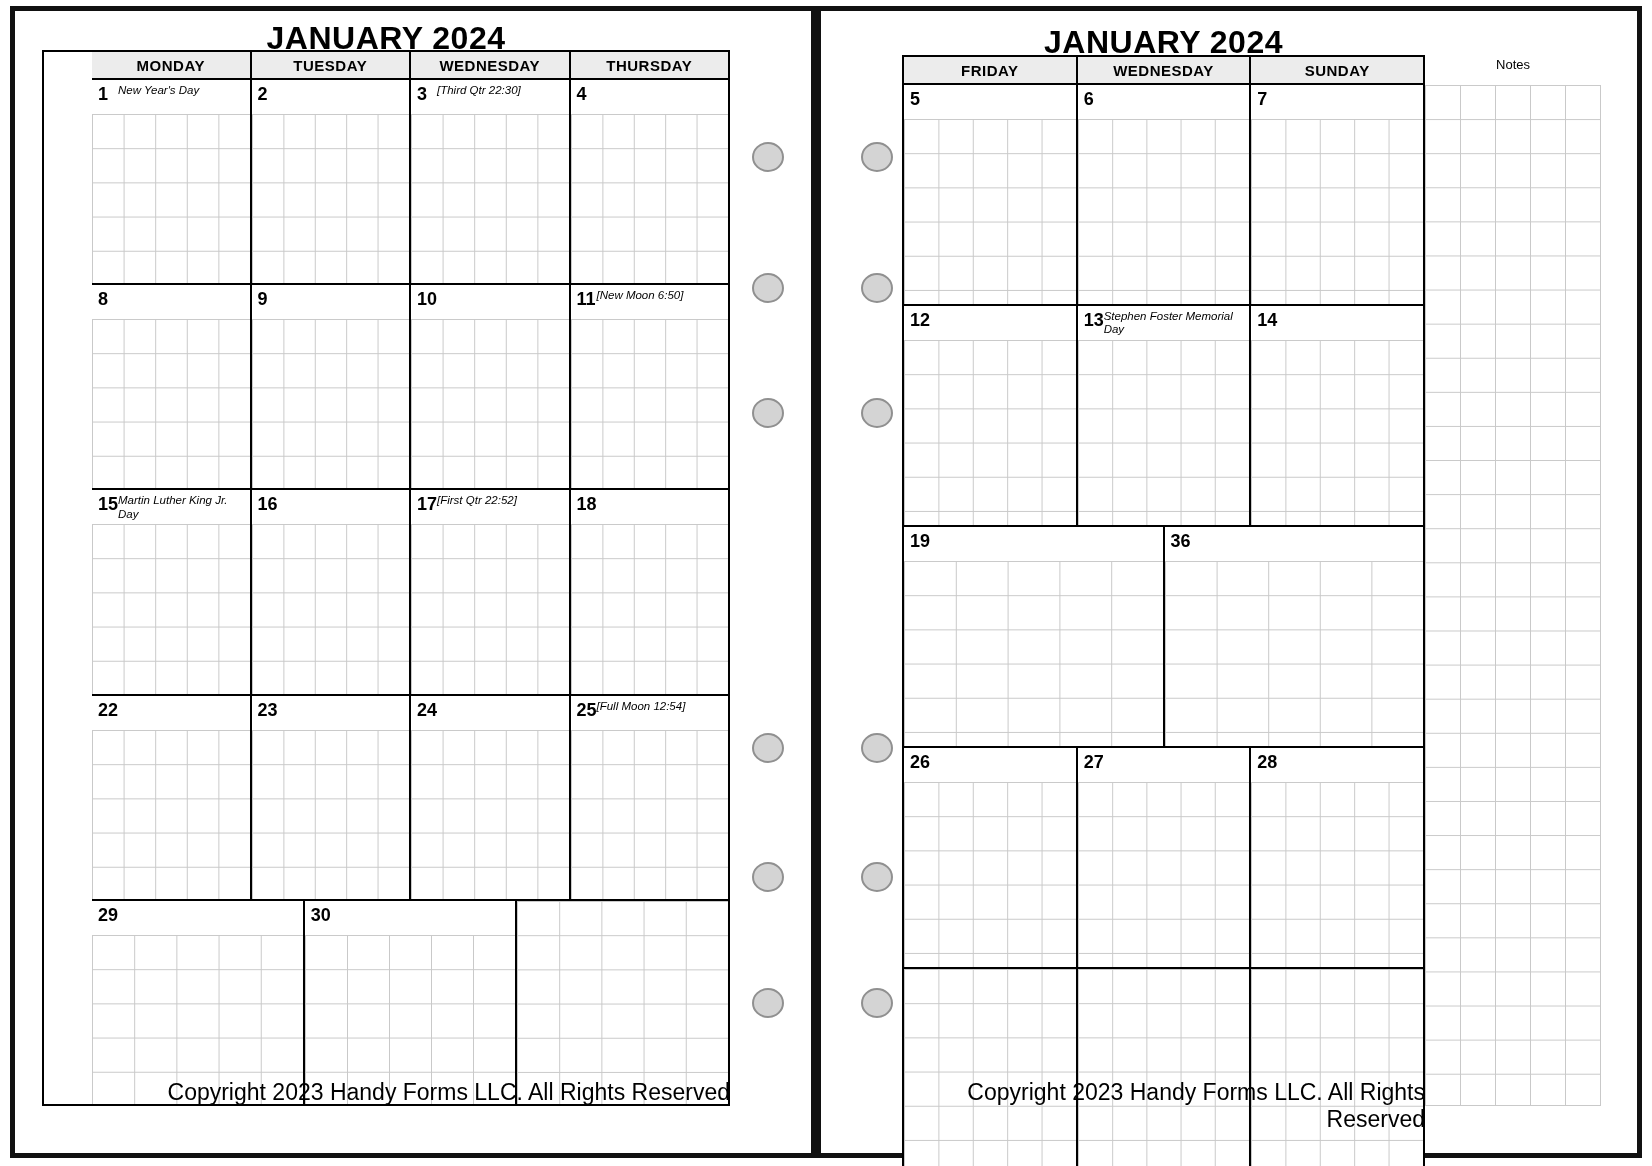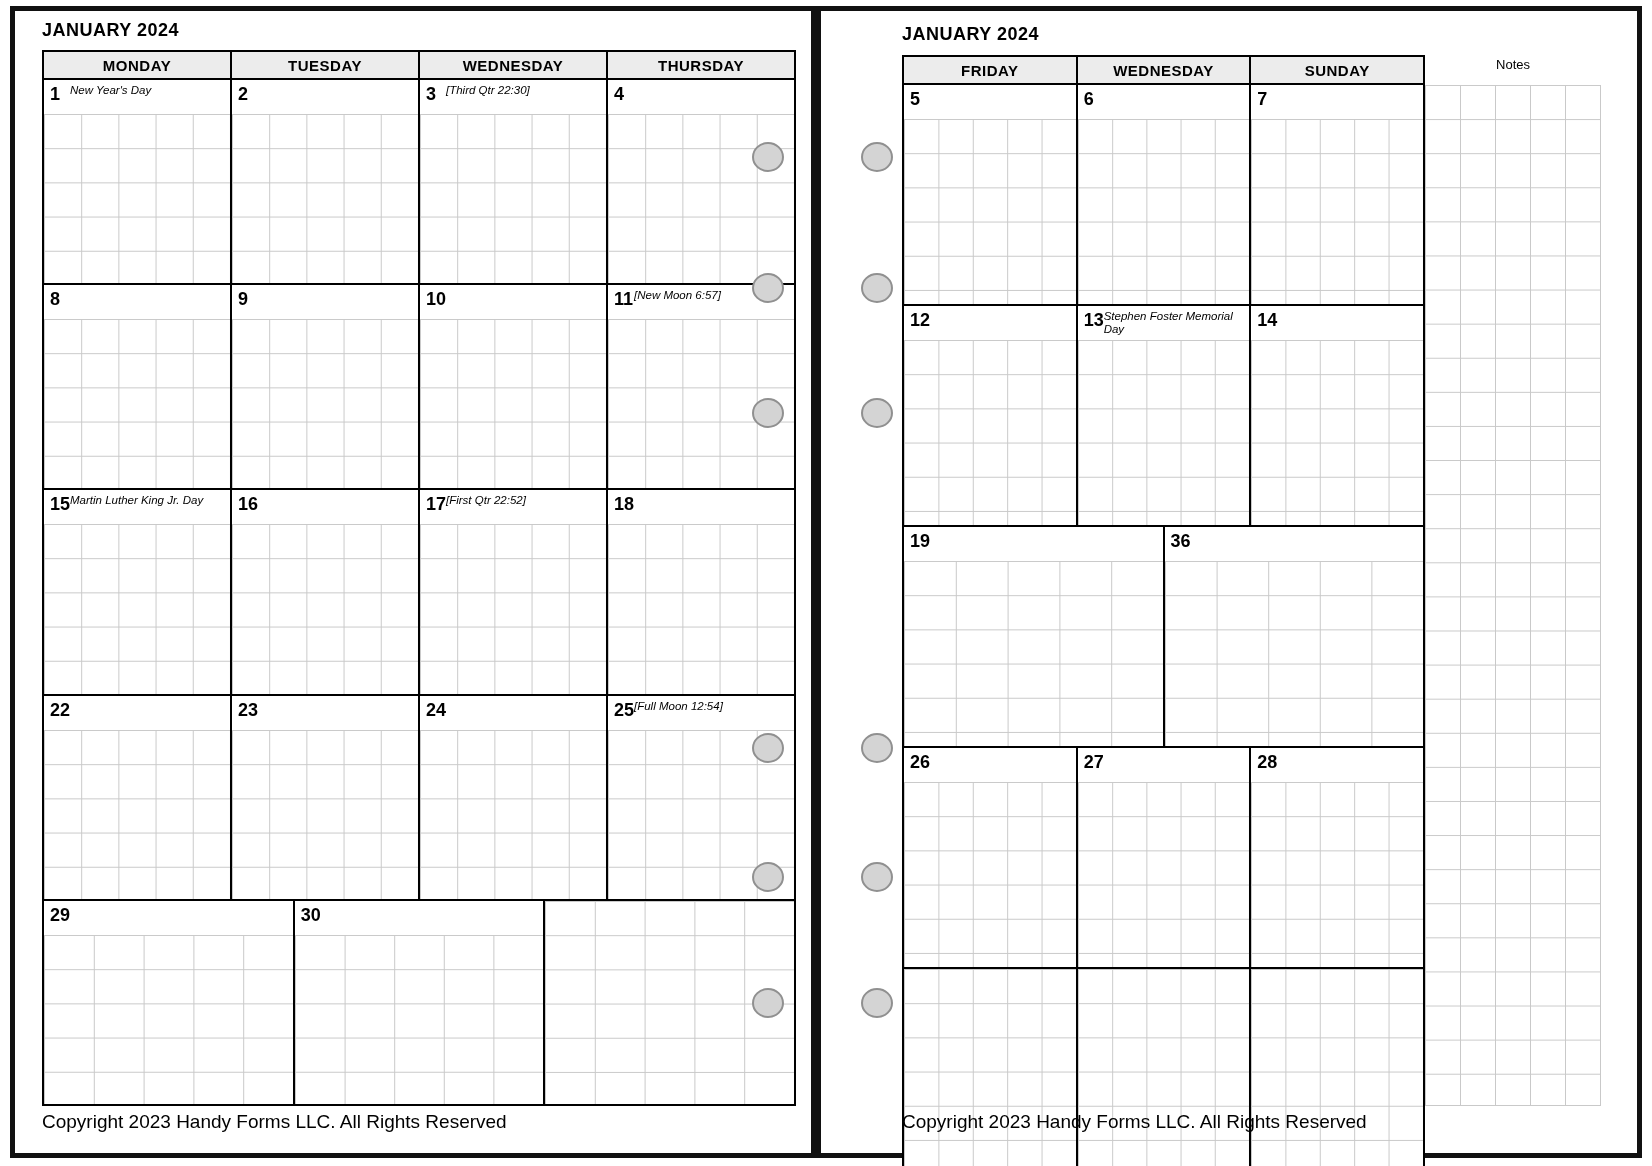--- a/index.html
+++ b/index.html
@@ -12,26 +12,26 @@
   }
   *{box-sizing:border-box;margin:0;padding:0;}
   html,body{background:#ffffff;}
   body{font-family:"Liberation Sans", sans-serif;color:var(--ink);}
   .canvas{position:relative;width:1652px;height:1166px;background:#fff;overflow:hidden;}
 
   .page{position:absolute;top:6px;height:1152px;border:5px solid var(--page-border);background:#fff;}
   .page.left{left:10px;width:806px;}
   .page.right{left:816px;width:826px;}
 
-  .page-title{position:absolute;text-align:left;font-size:18px;font-weight:bold;letter-spacing:.5px;}
+  .page-title{position:absolute;text-align:center;font-size:32px;font-weight:bold;letter-spacing:.5px;}
   .page.left .page-title{left:27px;width:688px;top:9px;}
   .page.right .page-title{left:81px;width:523px;top:13px;}
 
   .cal-table{position:absolute;border:2px solid #000;display:flex;flex-direction:column;background:#fff;}
-  .page.left .cal-table{left:27px;top:39px;width:754px;height:1056px;}
+  .page.left .cal-table{left:27px;top:39px;width:688px;height:1056px;padding-left:48px;}
   .page.right .cal-table{left:81px;top:44px;width:523px;height:1135px;}
 
   .cal-header{display:flex;height:28px;background:var(--header-bg);border-bottom:2px solid #000;flex:0 0 auto;}
   .hcell{flex:1;display:flex;align-items:center;justify-content:center;font-weight:bold;font-size:15px;letter-spacing:.5px;border-left:2px solid #000;}
   .hcell:first-child{border-left:none;}
 
   .cal-body{flex:1;display:flex;flex-direction:column;}
   .wrow{flex:1;display:flex;border-top:2px solid #000;}
   .wrow:first-child{border-top:none;}
   .dcell{flex:1;display:flex;flex-direction:column;border-left:2px solid #000;position:relative;background:#fff;}
@@ -49,21 +49,21 @@
   .dcell.empty .dgrid{background-size:20% 34.2px;}
 
   .notes-label{position:absolute;left:604px;top:46px;width:176px;text-align:center;font-size:13px;}
   .notes-grid{position:absolute;left:604px;top:74px;width:176px;height:1021px;
     border-right:1px solid var(--grid-line);border-bottom:1px solid var(--grid-line);
     background-image:
       linear-gradient(to right, var(--grid-line) 1px, transparent 1px),
       linear-gradient(to bottom, var(--grid-line) 1px, transparent 1px);
     background-size:20% 34.1px;}
 
-  .footer{position:absolute;top:1100px;text-align:left;font-size:19px;}
+  .footer{position:absolute;top:1068px;text-align:right;font-size:23px;}
   .page.left .footer{left:27px;width:688px;}
   .page.right .footer{left:81px;width:523px;}
 
   .hole{position:absolute;width:32px;height:30px;border-radius:50%;background:var(--hole-fill);border:2px solid var(--hole-border);}
 </style>
 </head>
 <body>
 
 <div class="canvas">
 
@@ -120,21 +120,21 @@
             </div>
             <div class="dcell">
               <div class="dband">
                 <span class="dnum">10</span>
               </div>
               <div class="dgrid"></div>
             </div>
             <div class="dcell">
               <div class="dband">
                 <span class="dnum">11</span>
-                <span class="dnote">[New Moon 6:57]</span>
+                <span class="dnote">[New Moon 6:50]</span>
               </div>
               <div class="dgrid"></div>
             </div>
           </div>
           <div class="wrow">
             <div class="dcell">
               <div class="dband">
                 <span class="dnum">15</span>
                 <span class="dnote">Martin Luther King Jr. Day</span>
               </div>

